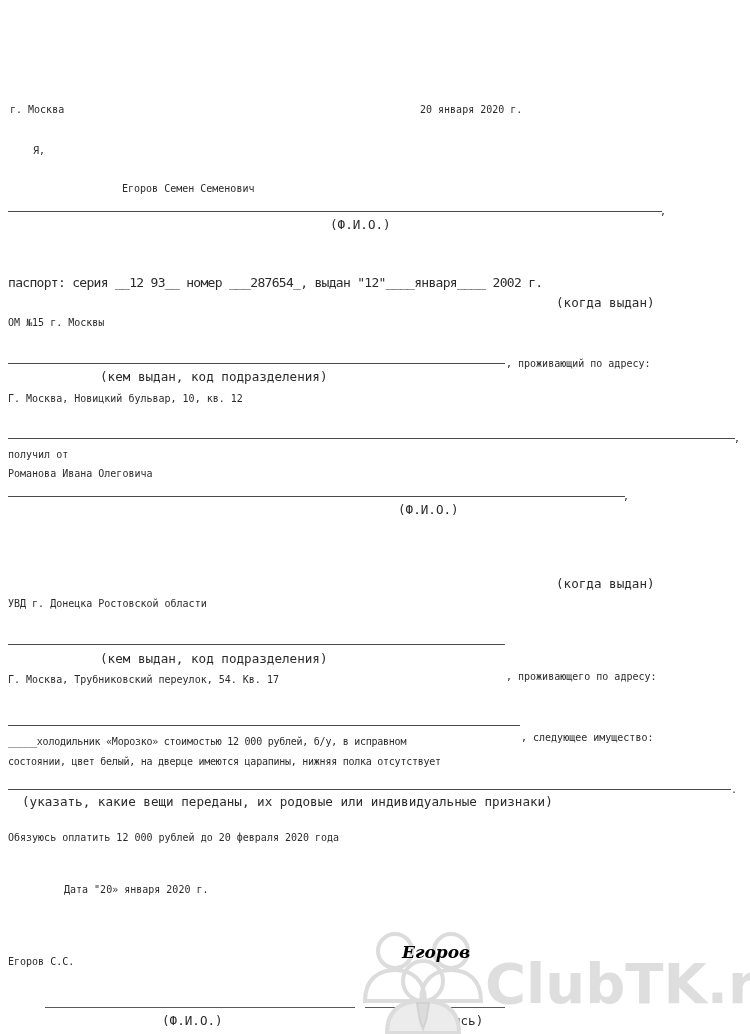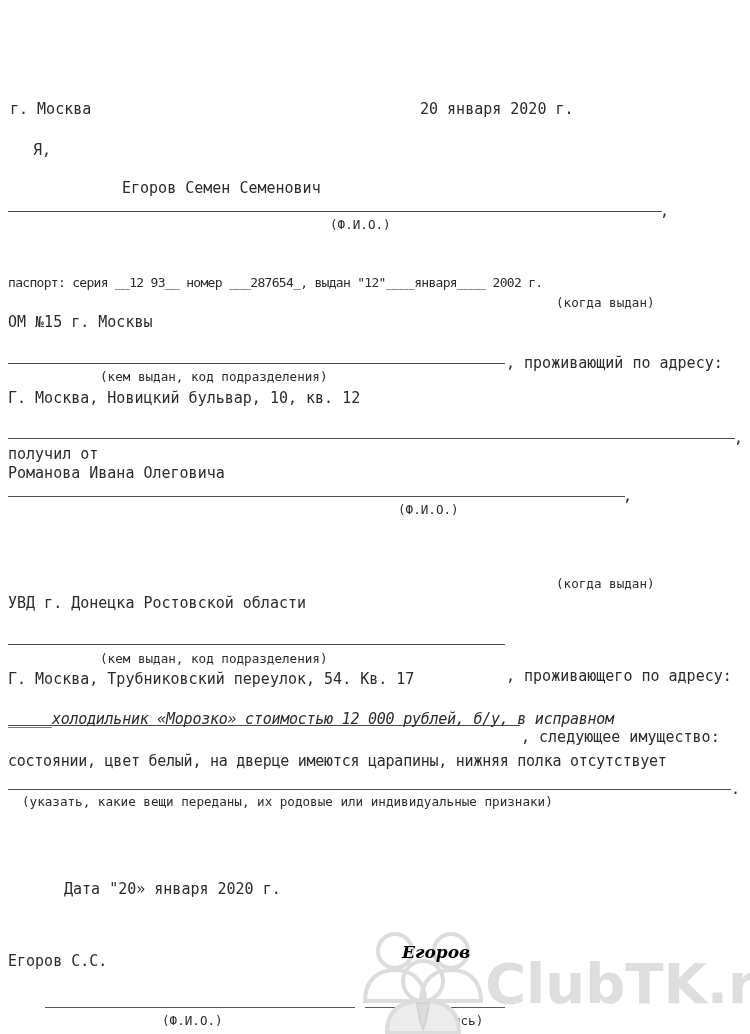--- a/index.html
+++ b/index.html
@@ -48,21 +48,21 @@
     font-weight: 700;
     font-size: 17.5px;
     letter-spacing: 0.4px;
     color: #1d1d1d;
   }
 
   
   .t {
     position: absolute;
     font-family: "DejaVu Sans Mono", "Liberation Mono", monospace;
-    font-size: 15px;
+    font-size: 10px;
     line-height: 17px;
     white-space: pre;
     color: #2b2b2b;
   }
   .t.small {
     font-size: 12.6px;
   }
   .t.tight {
     letter-spacing: -0.25px;
   }
@@ -151,27 +151,28 @@
 
   <div class="rule" style="left:8px; top:644px; width:497px;"></div>
   <div class="t" style="left:506px; top:668px;">, проживающего по адресу:</div>
   <div class="t small" style="left:100px; top:650px;">(кем выдан, код подразделения)</div>
 
   <div class="t" style="left:8px; top:671px;">Г. Москва, Трубниковский переулок, 54. Кв. 17</div>
 
   <div class="rule" style="left:8px; top:725px; width:512px;"></div>
   <div class="t" style="left:521px; top:717px;margin-top:12px;">, следующее имущество:</div>
 
-  <div class="t tight" style="left:8px; top:711px;font-style:italic;">_____холодильник «Морозко» стоимостью 12 000 рублей, б/у, в исправном</div>
+  <div class="t tight" style="left:8px; top:733px;">_____холодильник «Морозко» стоимостью 12 000 рублей, б/у, в исправном</div>
   <div class="t tight" style="left:8px; top:753px;">состоянии, цвет белый, на дверце имеются царапины, нижняя полка отсутствует</div>
 
   <div class="rule" style="left:8px; top:789px; width:723px;"></div>
   <div class="t" style="left:731px; top:781px;">.</div>
   <div class="t small" style="left:22px; top:793px;">(указать, какие вещи переданы, их родовые или индивидуальные признаки)</div>
 
+  <div class="t" style="left:8px; top:829px;">Обязуюсь оплатить 12 000 рублей до 20 февраля 2020 года</div>
 
   <div class="t" style="left:64px; top:881px;">Дата "20» января 2020 г.</div>
 
   <div class="t" style="left:8px; top:953px;">Егоров С.С.</div>
 
   <div class="sig" style="left:402px; top:942px;">Егоров</div>
 
   <div class="rule thin" style="left:45px; top:1007px; width:310px;"></div>
   <div class="rule thin" style="left:365px; top:1007px; width:140px;"></div>
 

